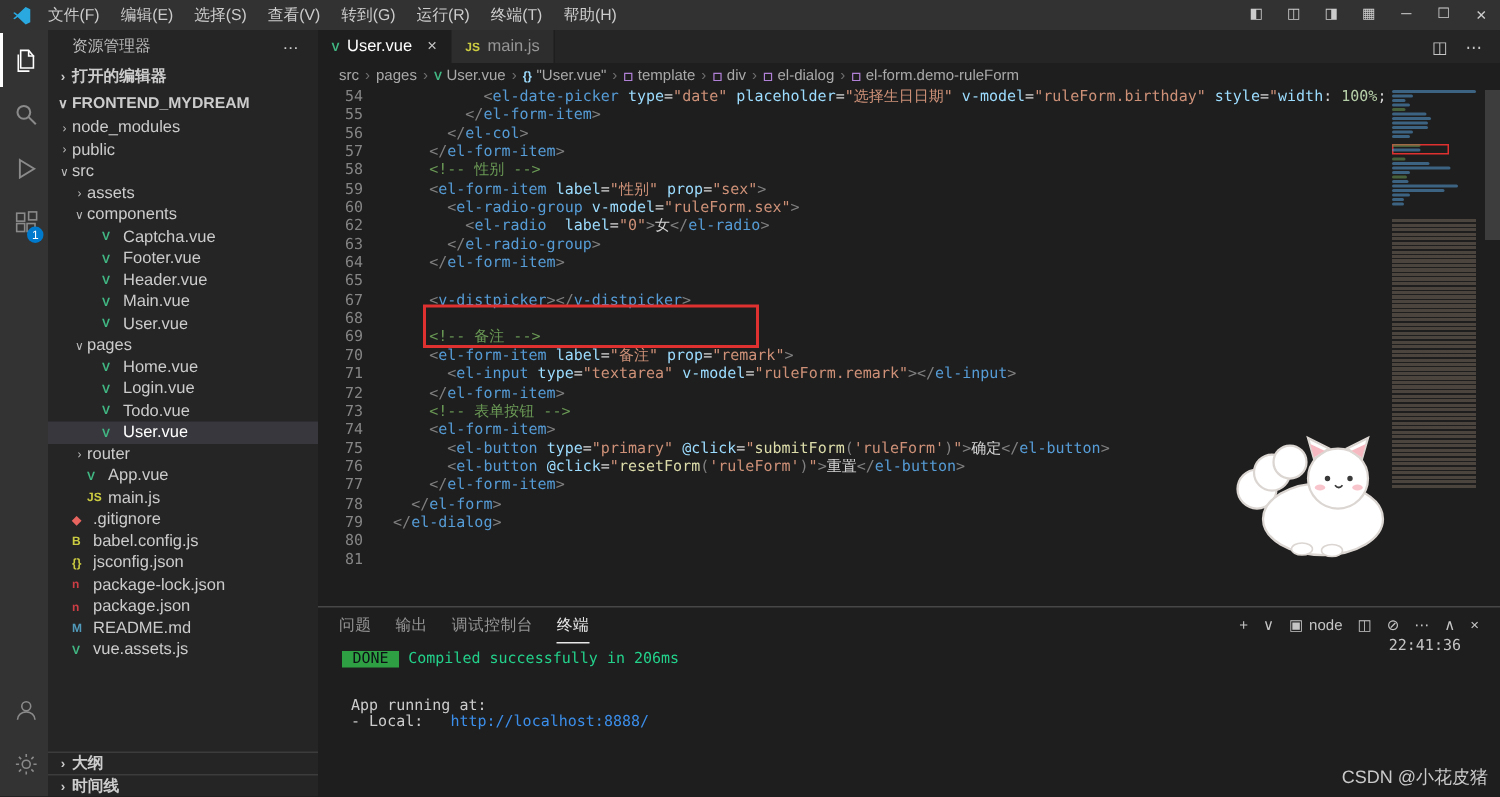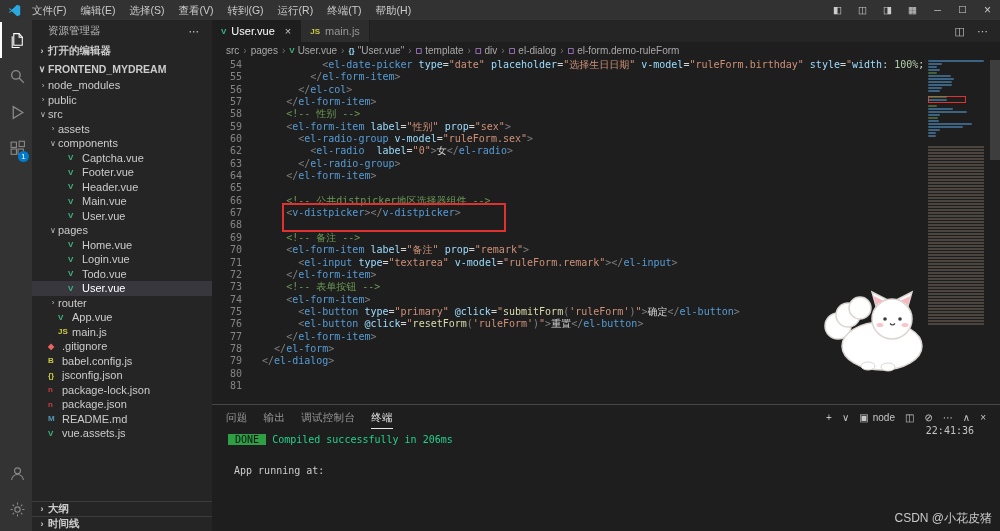--- a/index.html
+++ b/index.html
@@ -393,24 +393,20 @@
               <span class="ln">63</span>
               <span class="codetxt">        <span class="tk-p">&lt;/</span><span class="tk-t">el-radio-group</span><span class="tk-p">&gt;</span></span>
             </div>
             <div class="code-line">
               <span class="ln">64</span>
               <span class="codetxt">      <span class="tk-p">&lt;/</span><span class="tk-t">el-form-item</span><span class="tk-p">&gt;</span></span>
             </div>
             <div class="code-line">
               <span class="ln">65</span>
               <span class="codetxt"></span>
-            </div>
-            <div class="code-line">
-              <span class="ln">66</span>
-              <span class="codetxt">      <span class="tk-c">&lt;!-- 公共distpicker地区选择器组件 --&gt;</span></span>
             </div>
             <div class="code-line">
               <span class="ln">67</span>
               <span class="codetxt">      <span class="tk-p">&lt;</span><span class="tk-t">v-distpicker</span><span class="tk-p">&gt;&lt;/</span><span class="tk-t">v-distpicker</span><span class="tk-p">&gt;</span></span>
             </div>
             <div class="code-line">
               <span class="ln">68</span>
               <span class="codetxt"></span>
             </div>
             <div class="code-line">
@@ -559,19 +555,20 @@
                 <span>×</span>
               </span>
             </div>
           </div>
         <div class="term-time">22:41:36</div>
         <div class="terminal" id="terminal">
             <div class="tm-row"><span class="tm-badge"> DONE </span><span class="tm-g"> Compiled successfully in 206ms</span></div>
             <div class="tm-row"></div>
             <div class="tm-row"></div>
             <div class="tm-row"><span class="tm-w"> App running at:</span></div>
+            <div class="tm-row"><span class="tm-w"> - Local:   </span><span class="tm-link">http://localhost:8888/</span></div>
           </div>
       </div>
     </div>
   </div>
 
   <div class="watermark">CSDN @小花皮猪</div>
 </div>
 
 </body></html>

